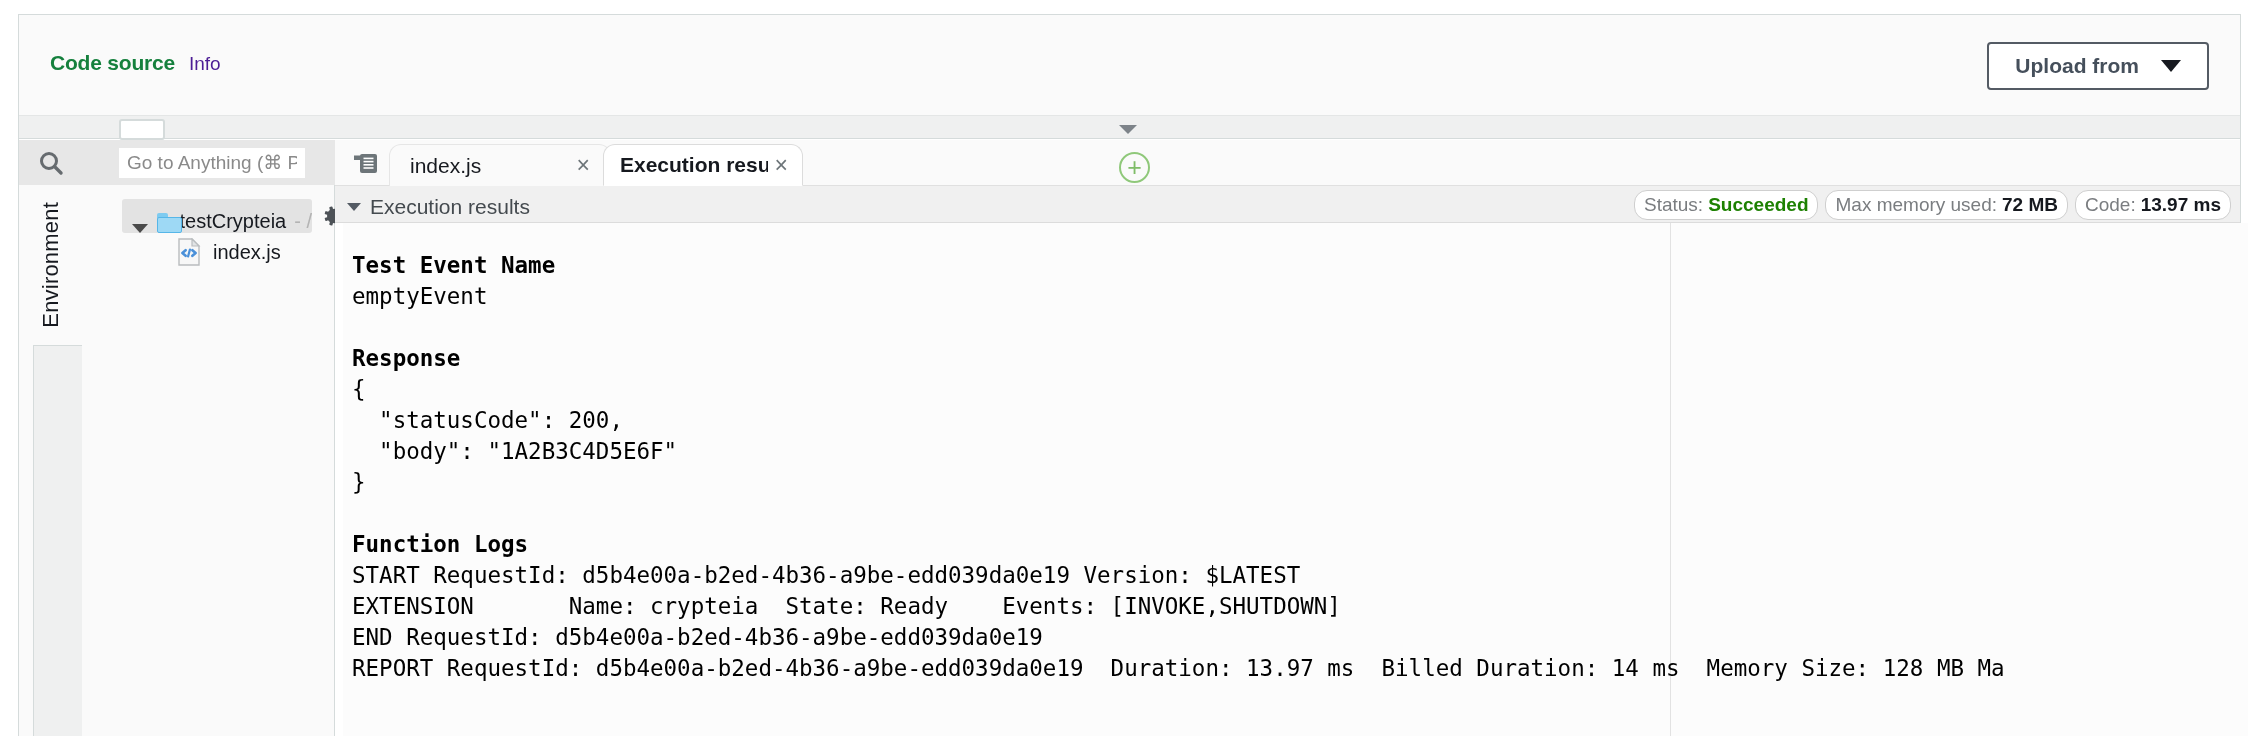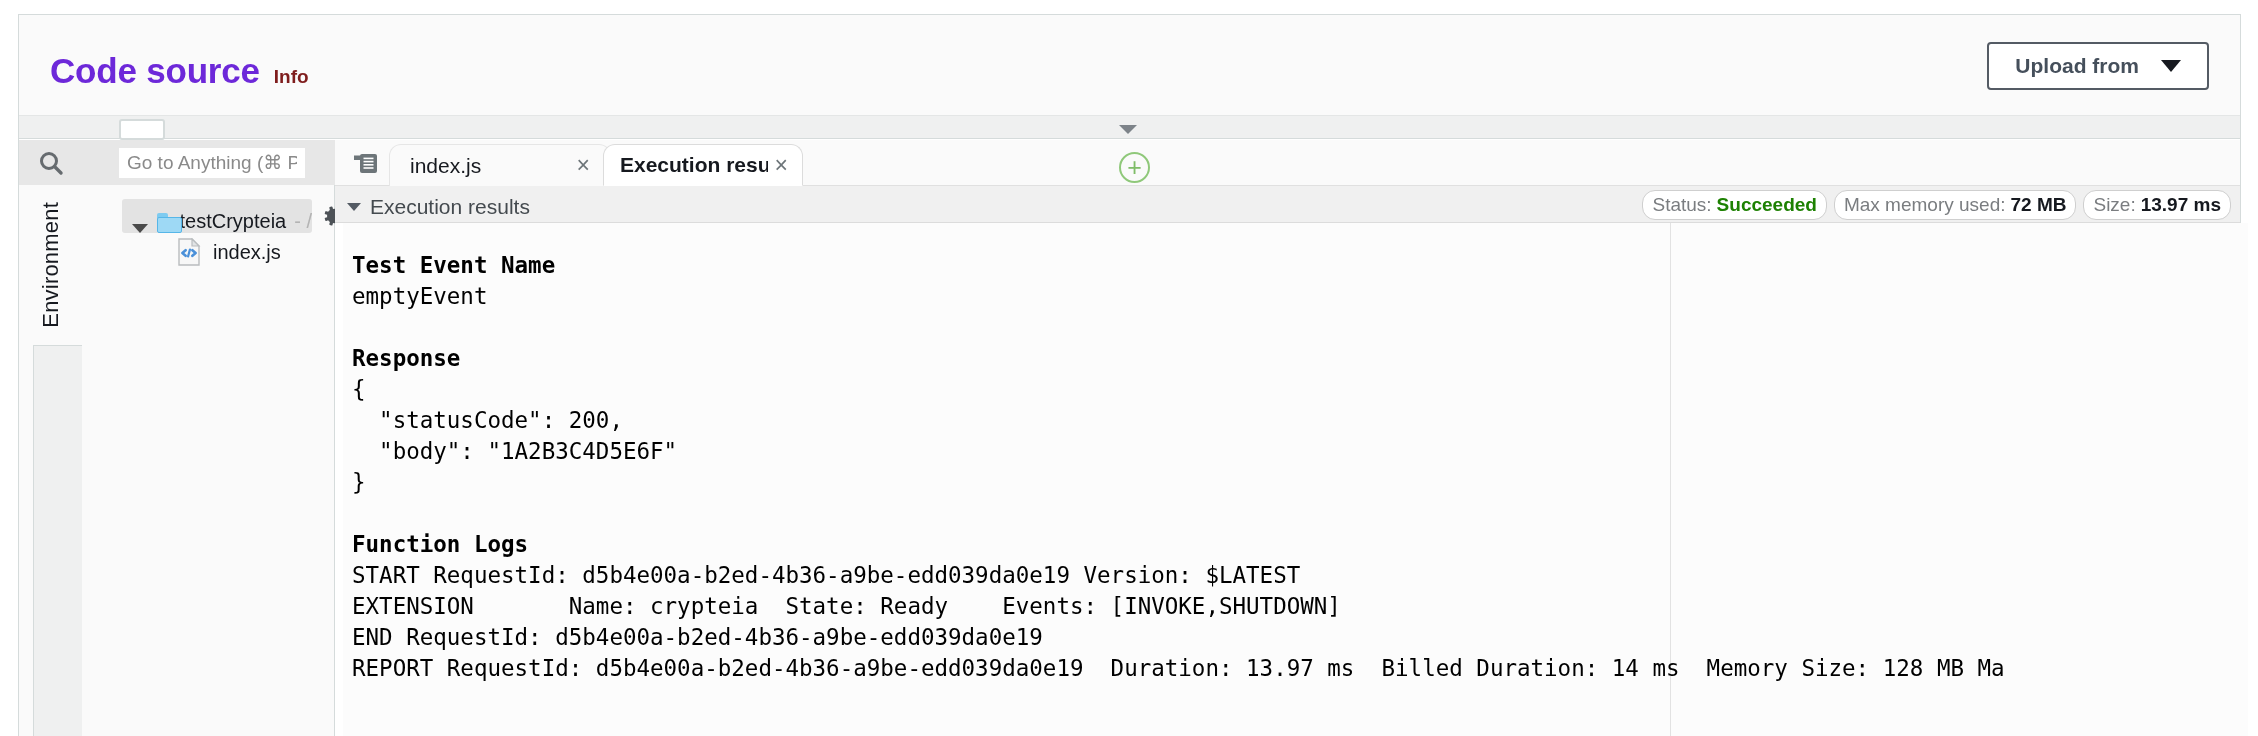--- a/index.html
+++ b/index.html
@@ -30,25 +30,25 @@
     position: absolute;
     left: 19px; top: 15px; width: 2221px; height: 100px;
     background: #fafafa;
     box-sizing: border-box;
   }
   .header-title-wrap {
     position: absolute; left: 31px; top: 36px;
     display: flex; align-items: baseline; gap: 14px;
   }
   .header-title {
-    font-size: 35px; font-weight: bold; color: #6d28d9;
+    font-size: 21px; font-weight: bold; color: #15803d;
     letter-spacing: -0.2px;
   }
   .header-info {
-    font-size: 19px; font-weight: bold; color: #7f1d1d;
+    font-size: 19px; font-weight: normal; color: #4c1d95;
     cursor: pointer;
   }
   .upload-btn {
     position: absolute; right: 31px; top: 27px;
     height: 48px; min-width: 200px;
     box-sizing: border-box;
     background: #ffffff;
     border: 2px solid #545b64;
     border-radius: 4px;
     display: flex; align-items: center; justify-content: space-between;
@@ -453,21 +453,21 @@
         <div class="badges">
           <div class="badge">
             <span>Status:</span>
             <b class="ok">Succeeded</b>
           </div>
           <div class="badge">
             <span>Max memory used:</span>
             <b>72 MB</b>
           </div>
           <div class="badge">
-            <span>Size:</span>
+            <span>Code:</span>
             <b>13.97 ms</b>
           </div>
         </div>
       </div>
 
       <div class="results-body">
         <div class="print-margin"></div>
         <pre class="log-text"><span class="hd">Test Event Name</span>
 <span>emptyEvent</span>
 

